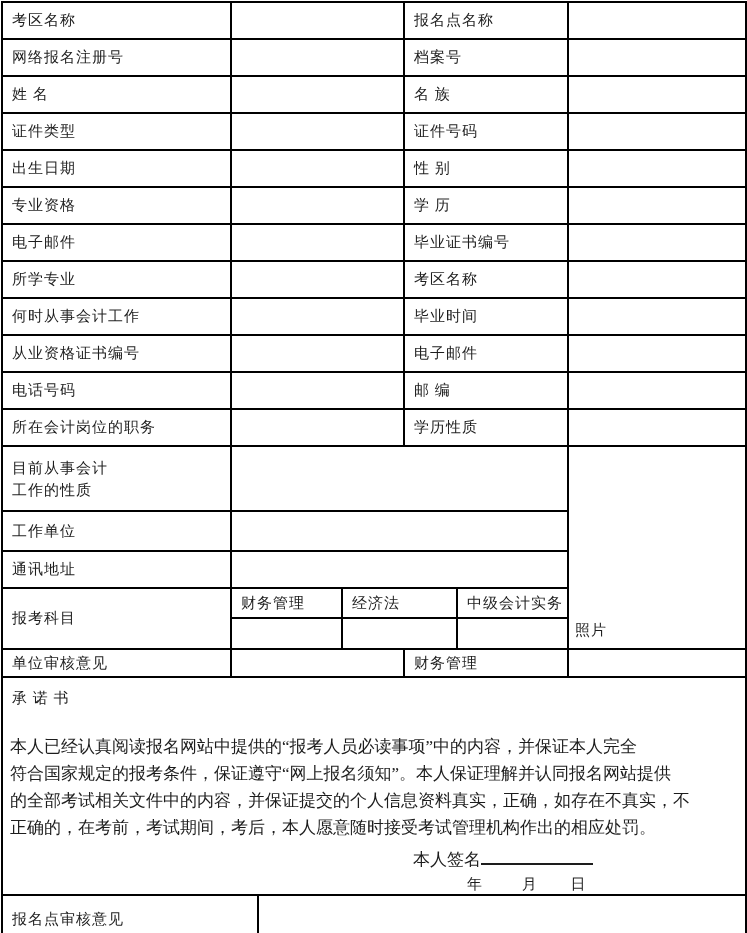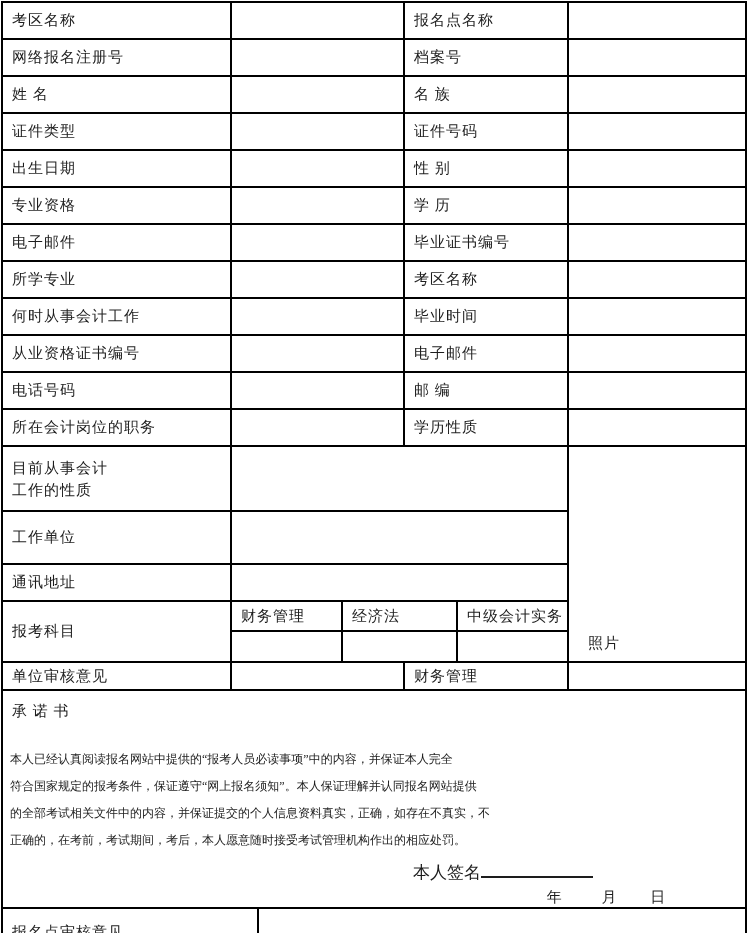--- a/index.html
+++ b/index.html
@@ -5,35 +5,35 @@
   html,body { margin:0; padding:0; background:#ffffff; }
   body { width:747px; height:933px; overflow:hidden;
          font-family:"Liberation Serif","DejaVu Serif",serif; color:#1d1d1d; }
   table.form { border-collapse:collapse; table-layout:fixed; width:745px; margin:1px 0 0 1px; }
   td { border:2px solid #000; font-size:15px; letter-spacing:1px;
        padding:0; vertical-align:middle; overflow:hidden; }
   td.lbl { padding-left:9px; }
   td.val {}
   tr.r   { height:37px; }
   tr.r13 { height:65px; }
-  tr.r14 { height:53px; }
+  tr.r14 { height:40px; }
   tr.r15 { height:37px; }
   tr.r16 { height:30px; }
   tr.r17 { height:31px; }
   tr.r18 { height:28px; }
   tr.r19 { height:210px; }
   tr.r20 { height:49px; }
-  td.photo { vertical-align:bottom; padding:0 0 8px 19px; }
+  td.photo { vertical-align:bottom; padding:0 0 8px 6px; }
   td.pledge { vertical-align:top; letter-spacing:0; }
   .pledge-title { margin:11px 0 0 9px; letter-spacing:1px; }
-  .pledge-text  { margin:25px 6px 0 7px; line-height:27px; font-size:12px; }
+  .pledge-text  { margin:25px 6px 0 7px; line-height:27px; font-size:17px; }
   .sig-row  { margin-top:7px; padding-left:410px; font-size:17px; }
   .sig-line { display:inline-block; width:112px; height:15px;
               border-bottom:2px solid #1d1d1d; }
-  .date-row { margin-top:4px; padding-left:464px; font-size:15px;text-align:center; }
+  .date-row { margin-top:4px; padding-left:464px; font-size:15px; }
   .date-row .m { margin-left:36px; }
   .date-row .d { margin-left:30px; }
   .two-line div { line-height:22px; }
 </style>
 </head>
 <body>
 
 <table class="form">
   <colgroup>
     <col style="width:229px">

